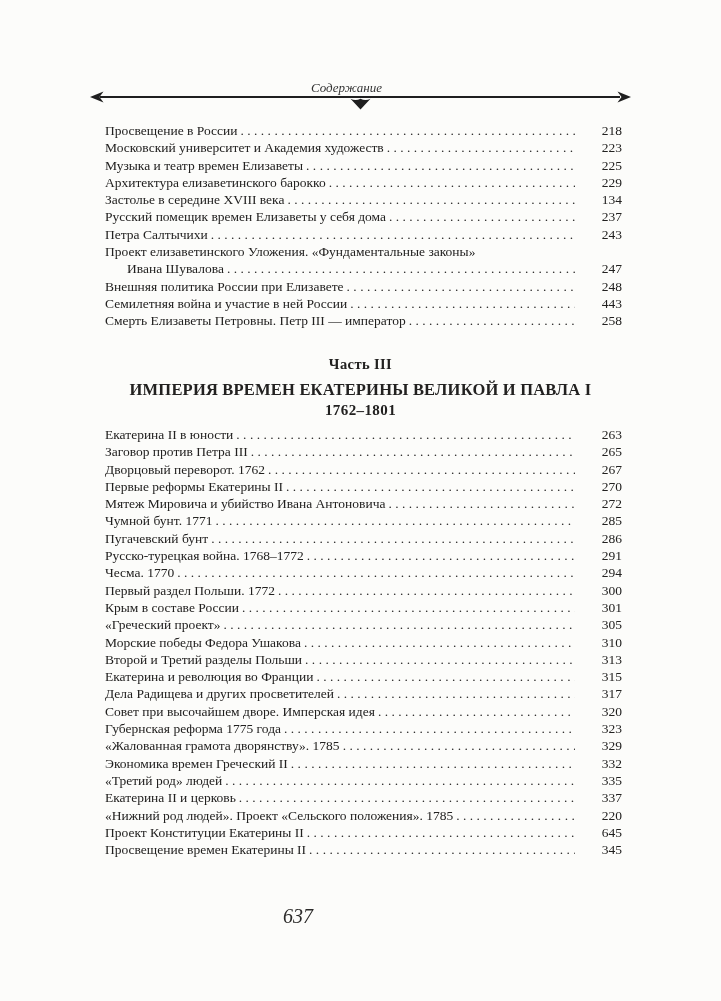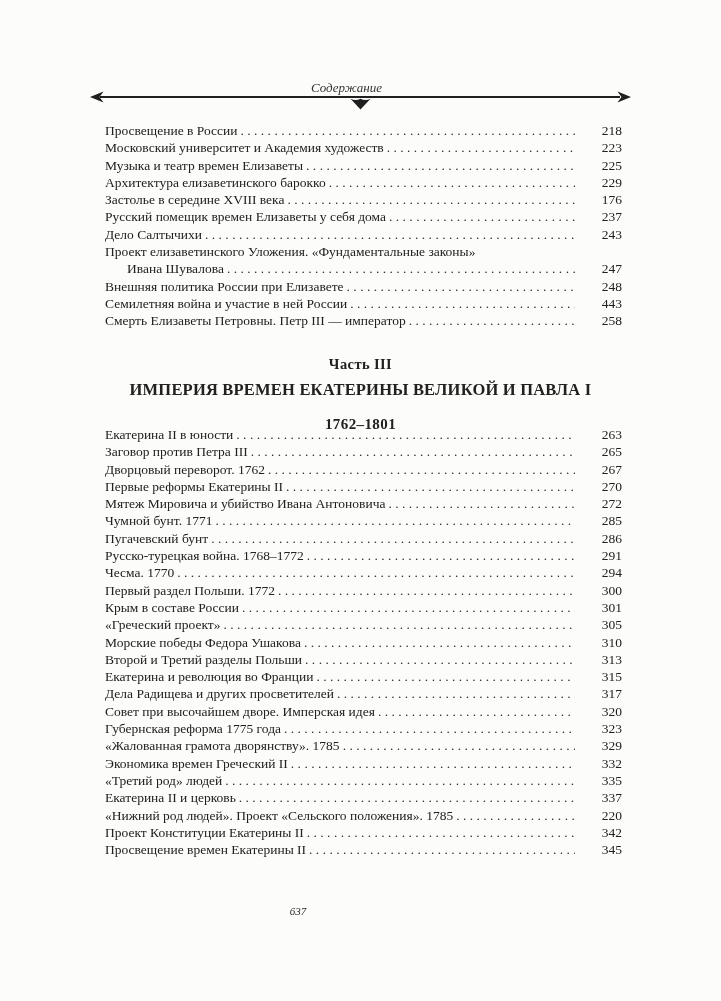--- a/index.html
+++ b/index.html
@@ -35,25 +35,25 @@
   }
   .leader::after{
     content:"................................................................................................................................";
     letter-spacing:3.4px;color:#2e2d2c;
   }
   .num{flex:none;min-width:25px;text-align:right;margin-left:22px;}
   
   .section{position:absolute;top:356px;left:0;width:721px;text-align:center;}
   .part{font-size:14.5px;font-weight:bold;letter-spacing:.4px;}
   .stitle{font-size:16.5px;font-weight:bold;margin-top:7px;letter-spacing:.2px;}
-  .years{font-size:15px;font-weight:bold;margin-top:16px;letter-spacing:.4px;}
+  .years{font-size:15px;font-weight:bold;margin-top:2px;letter-spacing:.4px;}
   
   .folio{
     position:absolute;top:905px;left:0;width:596px;
-    text-align:center;font-style:italic;font-size:11px;color:#2b2a29;
+    text-align:center;font-style:italic;font-size:20px;color:#2b2a29;
   }
 </style>
 </head>
 <body>
 
 <div class="page">
 
   <div class="header-title">Содержание</div>
 
   <svg class="rule-svg" width="543" height="26" viewBox="0 0 543 26" aria-hidden="true">
@@ -80,29 +80,29 @@
         <span class="num">225</span>
       </div>
       <div class="toc-row">
         <span class="t">Архитектура елизаветинского барокко</span>
         <span class="leader"></span>
         <span class="num">229</span>
       </div>
       <div class="toc-row">
         <span class="t">Застолье в середине XVIII века</span>
         <span class="leader"></span>
-        <span class="num">176</span>
+        <span class="num">134</span>
       </div>
       <div class="toc-row">
         <span class="t">Русский помещик времен Елизаветы у себя дома</span>
         <span class="leader"></span>
         <span class="num">237</span>
       </div>
       <div class="toc-row">
-        <span class="t">Дело Салтычихи</span>
+        <span class="t">Петра Салтычихи</span>
         <span class="leader"></span>
         <span class="num">243</span>
       </div>
       <div class="toc-row wrap-first">
         <span class="t">Проект елизаветинского Уложения. «Фундаментальные законы»</span>
       </div>
       <div class="toc-row cont">
         <span class="t">Ивана Шувалова</span>
         <span class="leader"></span>
         <span class="num">247</span>
@@ -242,21 +242,21 @@
         <span class="num">337</span>
       </div>
       <div class="toc-row">
         <span class="t">«Нижний род людей». Проект «Сельского положения». 1785</span>
         <span class="leader"></span>
         <span class="num">220</span>
       </div>
       <div class="toc-row">
         <span class="t">Проект Конституции Екатерины II</span>
         <span class="leader"></span>
-        <span class="num">342</span>
+        <span class="num">645</span>
       </div>
       <div class="toc-row">
         <span class="t">Просвещение времен Екатерины II</span>
         <span class="leader"></span>
         <span class="num">345</span>
       </div>
     </div>
 
   <div class="folio">637</div>
 

